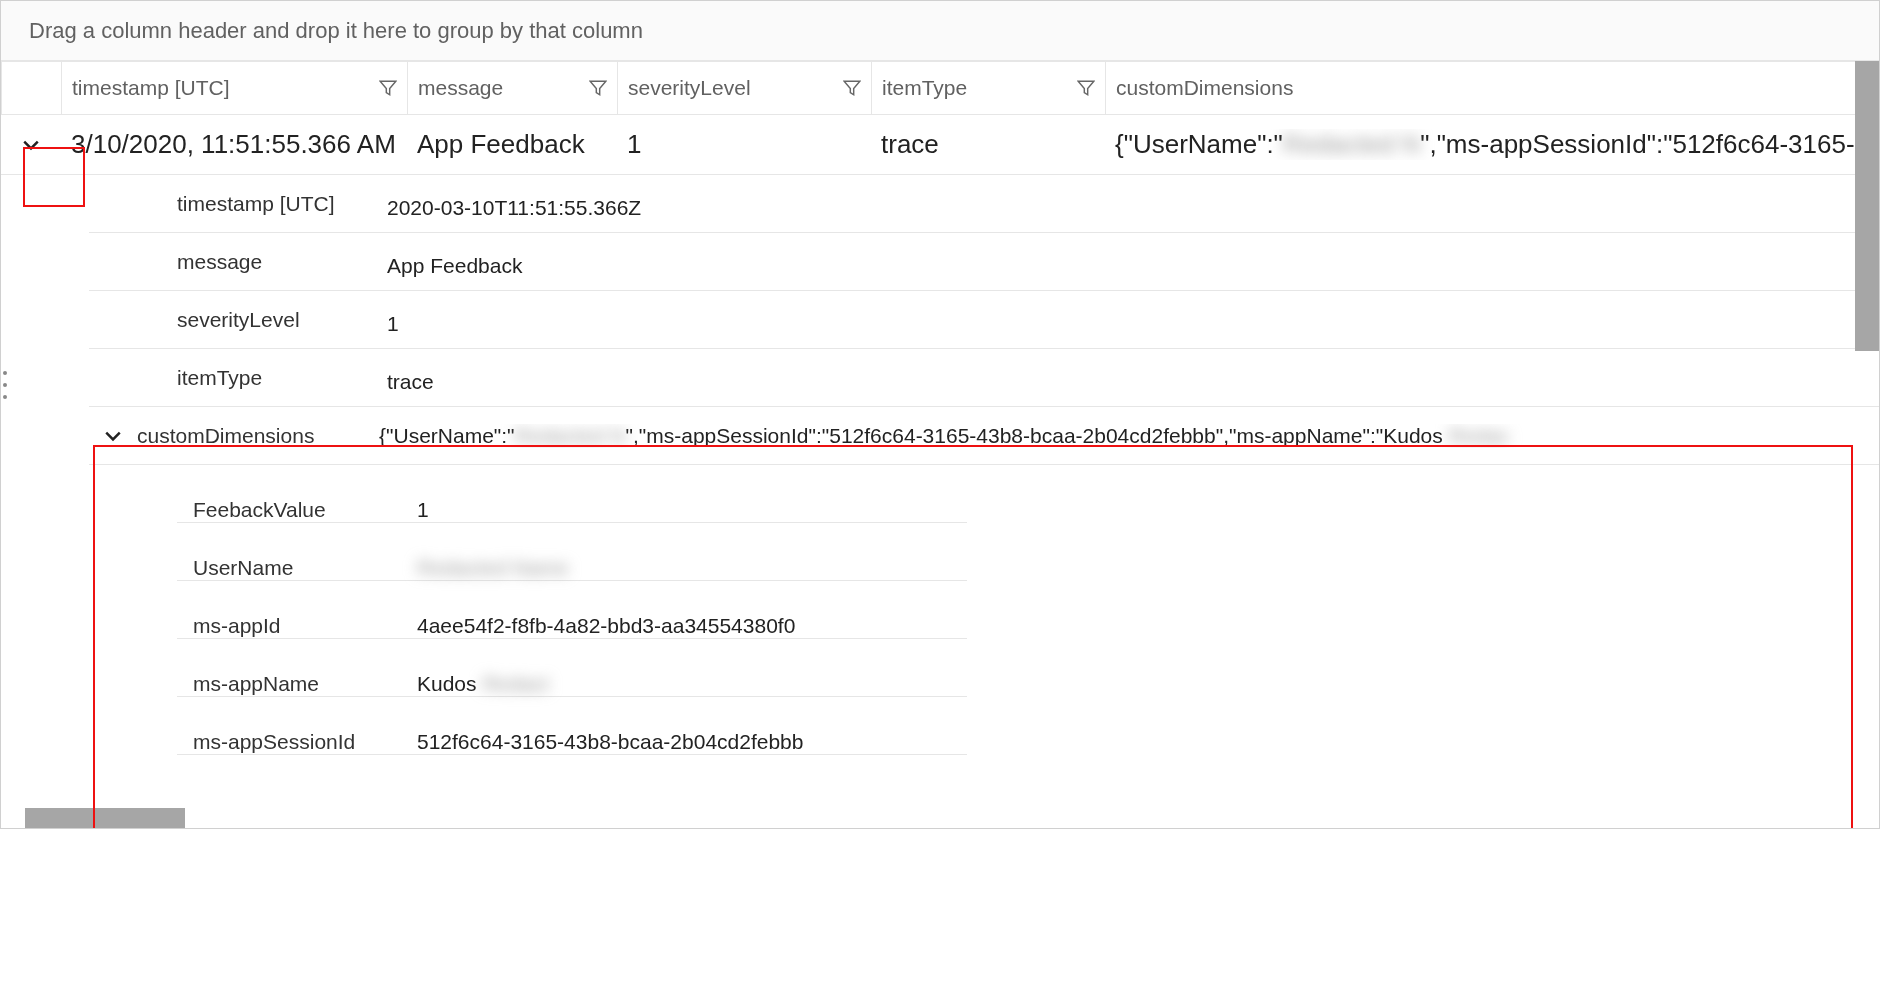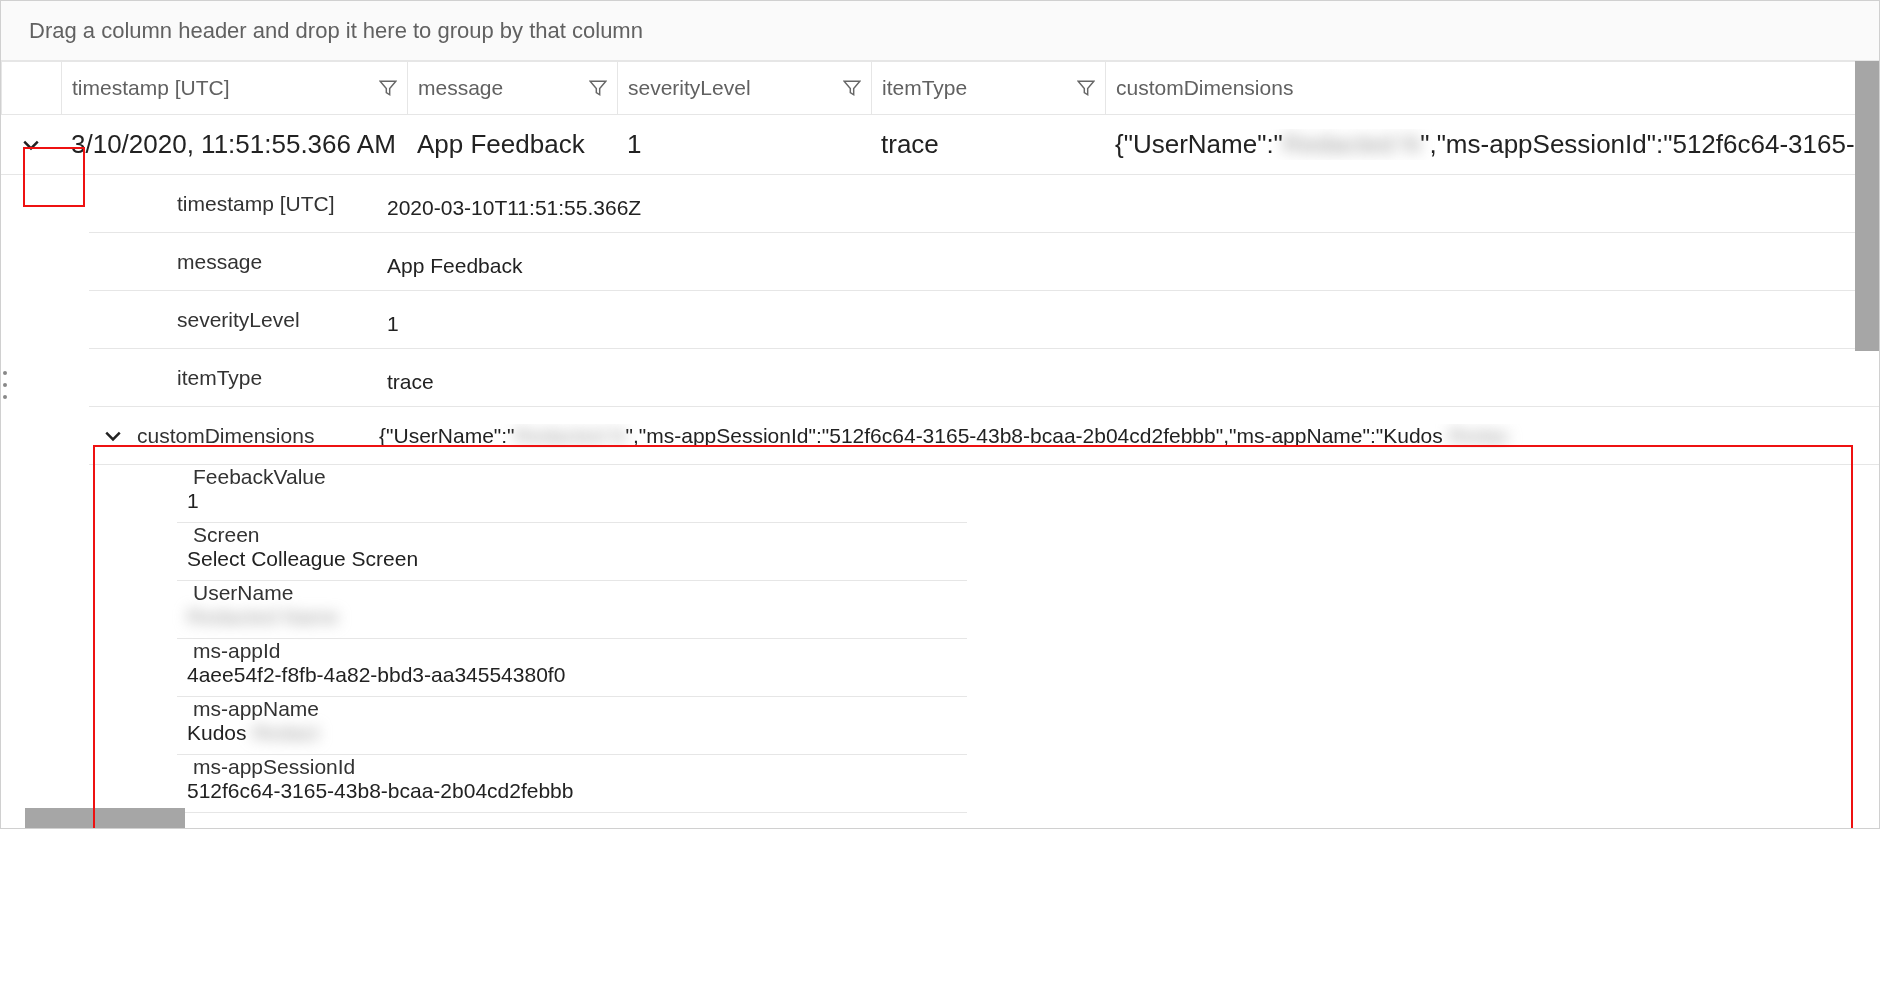--- a/index.html
+++ b/index.html
@@ -21,21 +21,21 @@
   .data-row { border-bottom: 1px solid #e6e6e6; height: 60px; display: flex; align-items: center; position: relative; }
   .data-row .cell { padding: 0 10px; font-size: 26px; color: #222; }
   .chev { display: flex; align-items: center; justify-content: center; width: 60px; height: 60px; cursor: pointer; }
   .highlight-box-1 { position: absolute; border: 2.5px solid #e11; left: 22px; top: 146px; width: 62px; height: 60px; pointer-events: none; z-index: 5; }
   .highlight-box-2 { position: absolute; border: 2.5px solid #e11; left: 92px; top: 444px; width: 1760px; height: 498px; pointer-events: none; z-index: 5; }
   .detail-block { margin-left: 88px; }
   .detail-row { display: flex; border-bottom: 1px solid #e6e6e6; min-height: 58px; align-items: center; font-size: 21px; }
   .detail-key { width: 290px; padding-left: 88px; color: #333; }
   .detail-val { flex: 1; color: #222; padding-left: 8px; margin-top: 8px; }
   .sub-detail { margin-left: 88px; }
-  .sub-row { display: flex; border-bottom: 1px solid #e6e6e6; min-height: 58px; align-items: flex-start; font-size: 21px; width: 790px; flex-direction: column; }
+  .sub-row { display: flex; border-bottom: 1px solid #e6e6e6; min-height: 58px; align-items: flex-end; font-size: 21px; width: 790px; }
   .sub-key { width: 230px; padding-left: 16px; color: #333; }
   .sub-val { flex: 1; padding-left: 10px; color: #222; }
   .blur { filter: blur(7px); color: #999; }
   .cd-row { display: flex; align-items: center; border-bottom: 1px solid #e6e6e6; min-height: 58px; font-size: 21px; }
   .cd-chev { width: 48px; display: flex; align-items: center; justify-content: center; cursor: pointer; }
   .cd-key { width: 242px; color: #333; }
   .cd-val { flex: 1; color: #222; white-space: nowrap; overflow: hidden; }
   .left-handle { position: absolute; left: 0; top: 370px; width: 8px; height: 28px; display: flex; flex-direction: column; justify-content: space-between; }
   .left-handle span { display: block; width: 4px; height: 4px; background: #888; border-radius: 50%; margin-left: 2px; }
 </style>
@@ -143,24 +143,20 @@
           {"UserName":"<span class="blur">Redacted N</span>","ms-appSessionId":"512f6c64-3165-43b8-bcaa-2b04cd2febbb","ms-appName":"Kudos <span class="blur">Redac</span>
         </div>
       </div>
 
       <div class="sub-detail">
         <div class="sub-row">
           <div class="sub-key">FeebackValue</div>
           <div class="sub-val">1</div>
         </div>
         <div class="sub-row">
-          <div class="sub-key">Screen</div>
-          <div class="sub-val">Select Colleague Screen</div>
-        </div>
-        <div class="sub-row">
           <div class="sub-key">UserName</div>
           <div class="sub-val"><span class="blur">Redacted Name</span></div>
         </div>
         <div class="sub-row">
           <div class="sub-key">ms-appId</div>
           <div class="sub-val">4aee54f2-f8fb-4a82-bbd3-aa34554380f0</div>
         </div>
         <div class="sub-row">
           <div class="sub-key">ms-appName</div>
           <div class="sub-val"><span>Kudos </span><span class="blur">Redact</span></div>

